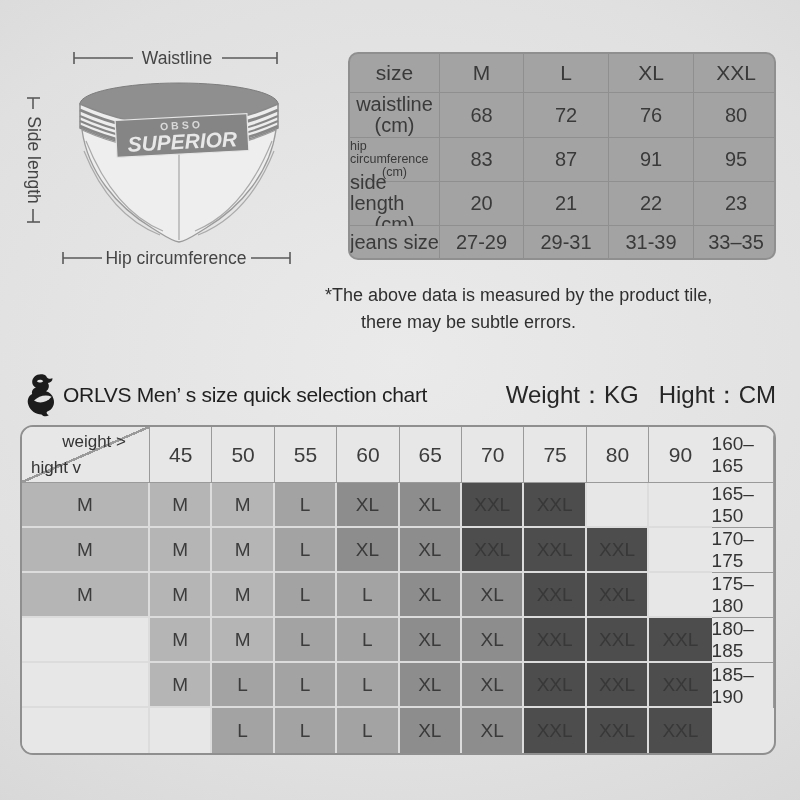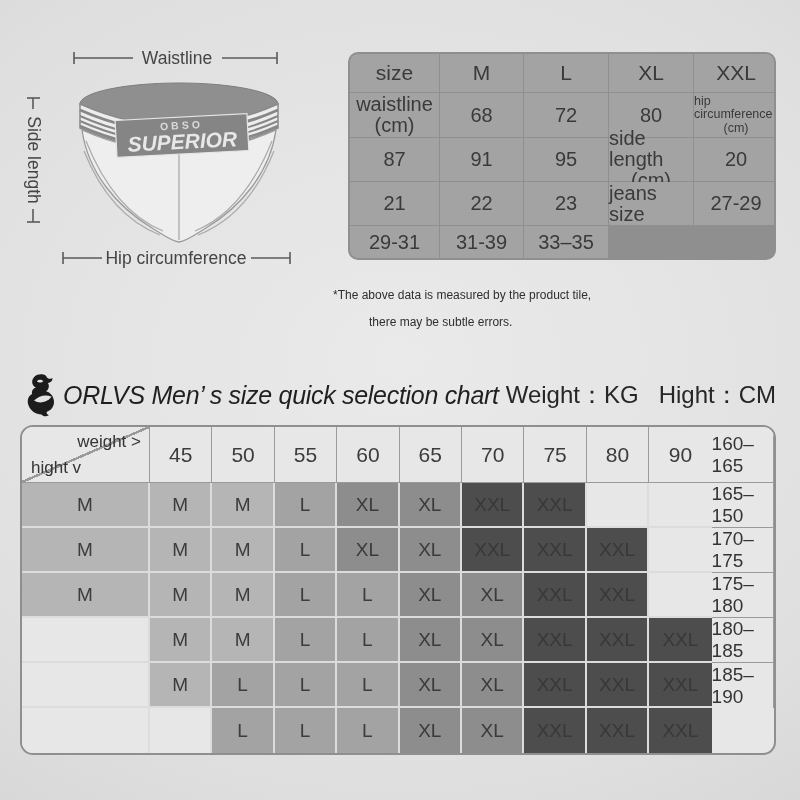--- a/index.html
+++ b/index.html
@@ -20,47 +20,47 @@
     gap:1px;
   }
   .st-cell{background:#a3a3a3;display:flex;flex-direction:column;align-items:center;justify-content:center;line-height:1.05;}
   .st-hdr{font-size:21px;}
   .st-val{font-size:20px;}
   .st-label{font-size:20px;}
   .st-label.sm{font-size:12.5px;}
   .st-sub{font-size:inherit;}
 
   
-  .footnote{position:absolute;left:333px;top:282px;font-size:12px;color:#2f2f2f;line-height:27px;}
+  .footnote{position:absolute;left:325px;top:282px;font-size:18px;color:#2f2f2f;line-height:27px;}
   .footnote .fn2{padding-left:36px;}
 
   
   .chart-header{position:absolute;left:22px;top:370px;width:754px;height:50px;display:flex;align-items:center;}
   .logo{width:37px;height:46px;flex:0 0 auto;margin-right:4px;}
-  .chart-title{font-size:25px;color:#1f1f1f;letter-spacing:-0.3px;white-space:nowrap;font-style:italic;}
+  .chart-title{font-size:21px;color:#1f1f1f;letter-spacing:-0.3px;white-space:nowrap;}
   .chart-units{margin-left:auto;font-size:24px;color:#262626;white-space:nowrap;}
   .chart-units .unit2{margin-left:20px;text-align:center;}
 
   
   .matrix{
     position:absolute;left:20px;top:425px;width:756px;height:330px;
     box-sizing:border-box;border:2px solid #8f8f8f;border-radius:13px;overflow:hidden;
     display:grid;background:#e7e7e7;
     grid-template-columns:128px repeat(10,1fr);
     grid-template-rows:56px repeat(6,1fr);
   }
   .m-cell{display:flex;align-items:center;justify-content:center;box-sizing:border-box;}
   .m-hdr{background:#e7e7e7;font-size:21px;color:#3c3c3c;border-right:1px solid #9a9a9a;border-bottom:1px solid #9a9a9a;}
   .m-rowlabel{background:#e7e7e7;font-size:19px;color:#343434;border-right:1px solid #9a9a9a;border-bottom:1px solid #9a9a9a;}
   .m-size{font-size:19px;border-right:2px solid #dcdcdc;border-bottom:2px solid #dcdcdc;}
   .m-cell.lc{border-right:none;}
   .m-cell.lr{border-bottom:none;}
   .m-corner{position:relative;background:#e7e7e7;border-right:1px solid #9a9a9a;border-bottom:1px solid #9a9a9a;
     background-image:linear-gradient(to bottom right, transparent 48.8%, #9a9a9a 48.8%, #9a9a9a 51.2%, transparent 51.2%);}
-  .m-corner .c-top{position:absolute;top:5px;right:8px;font-size:17px;color:#343434;}
+  .m-corner .c-top{position:absolute;top:5px;right:23px;font-size:17px;color:#343434;}
   .m-corner .c-bot{position:absolute;bottom:4px;left:9px;font-size:17px;color:#343434;}
 </style>
 </head>
 <body>
 
 <div id="canvas">
 
   <svg class="illus" width="330" height="290" viewBox="0 0 330 290" style="position:absolute;left:0;top:0;" font-family="Liberation Sans, sans-serif">
 
     <g stroke="#5a5a5a" stroke-width="1.6">
@@ -114,25 +114,27 @@
       <div class="st-cell st-hdr">M</div>
       <div class="st-cell st-hdr">L</div>
       <div class="st-cell st-hdr">XL</div>
       <div class="st-cell st-hdr">XXL</div>
       <div class="st-cell st-label">
         <span>waistline</span>
         <span class="st-sub">(cm)</span>
       </div>
       <div class="st-cell st-val">68</div>
       <div class="st-cell st-val">72</div>
+      <div class="st-cell st-val">76</div>
       <div class="st-cell st-val">80</div>
       <div class="st-cell st-label sm">
         <span>hip circumference</span>
         <span class="st-sub">(cm)</span>
       </div>
+      <div class="st-cell st-val">83</div>
       <div class="st-cell st-val">87</div>
       <div class="st-cell st-val">91</div>
       <div class="st-cell st-val">95</div>
       <div class="st-cell st-label">
         <span>side length</span>
         <span class="st-sub">(cm)</span>
       </div>
       <div class="st-cell st-val">20</div>
       <div class="st-cell st-val">21</div>
       <div class="st-cell st-val">22</div>

